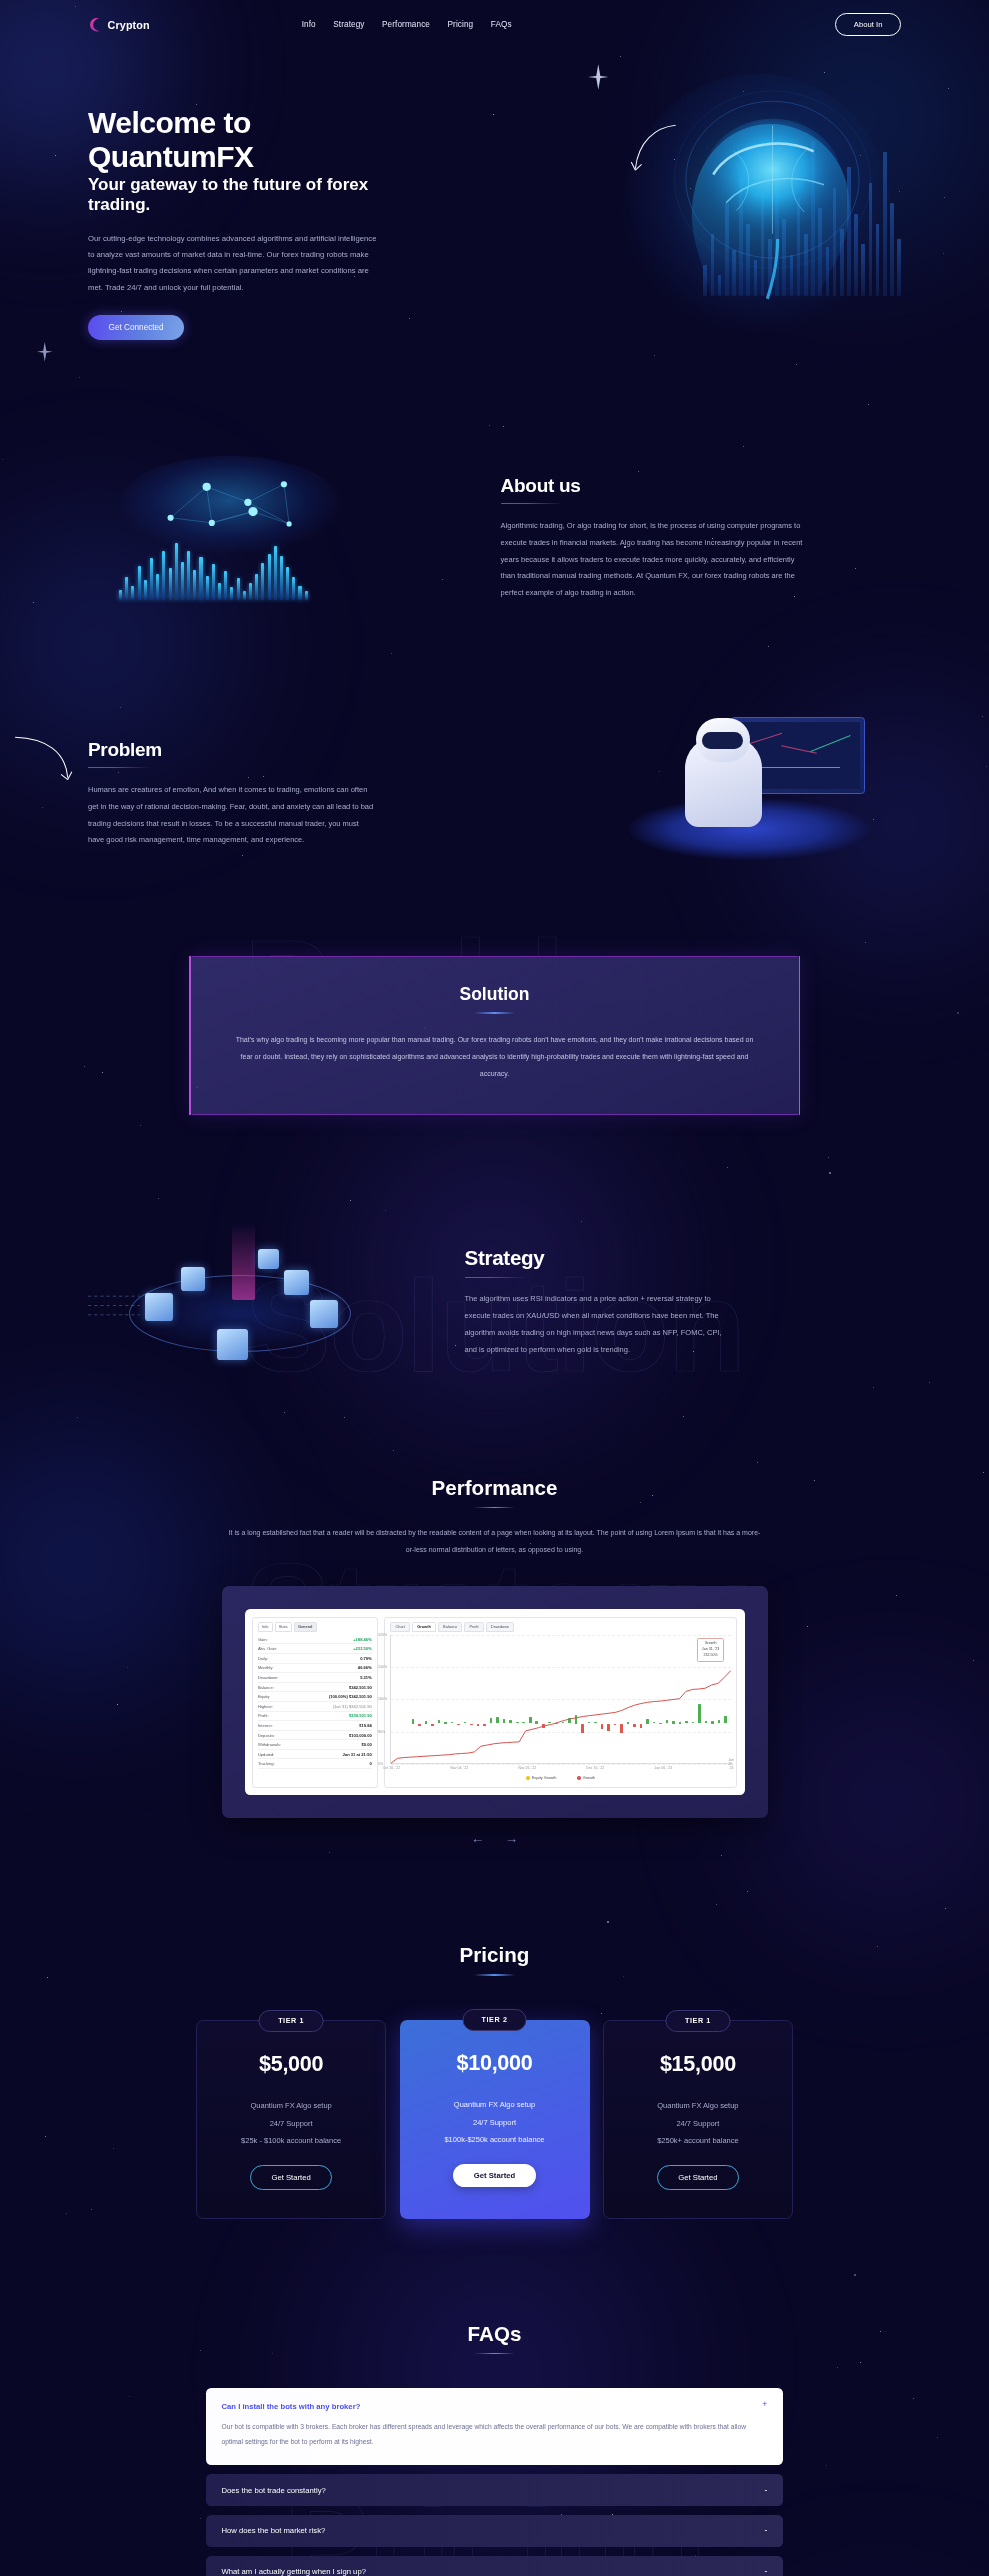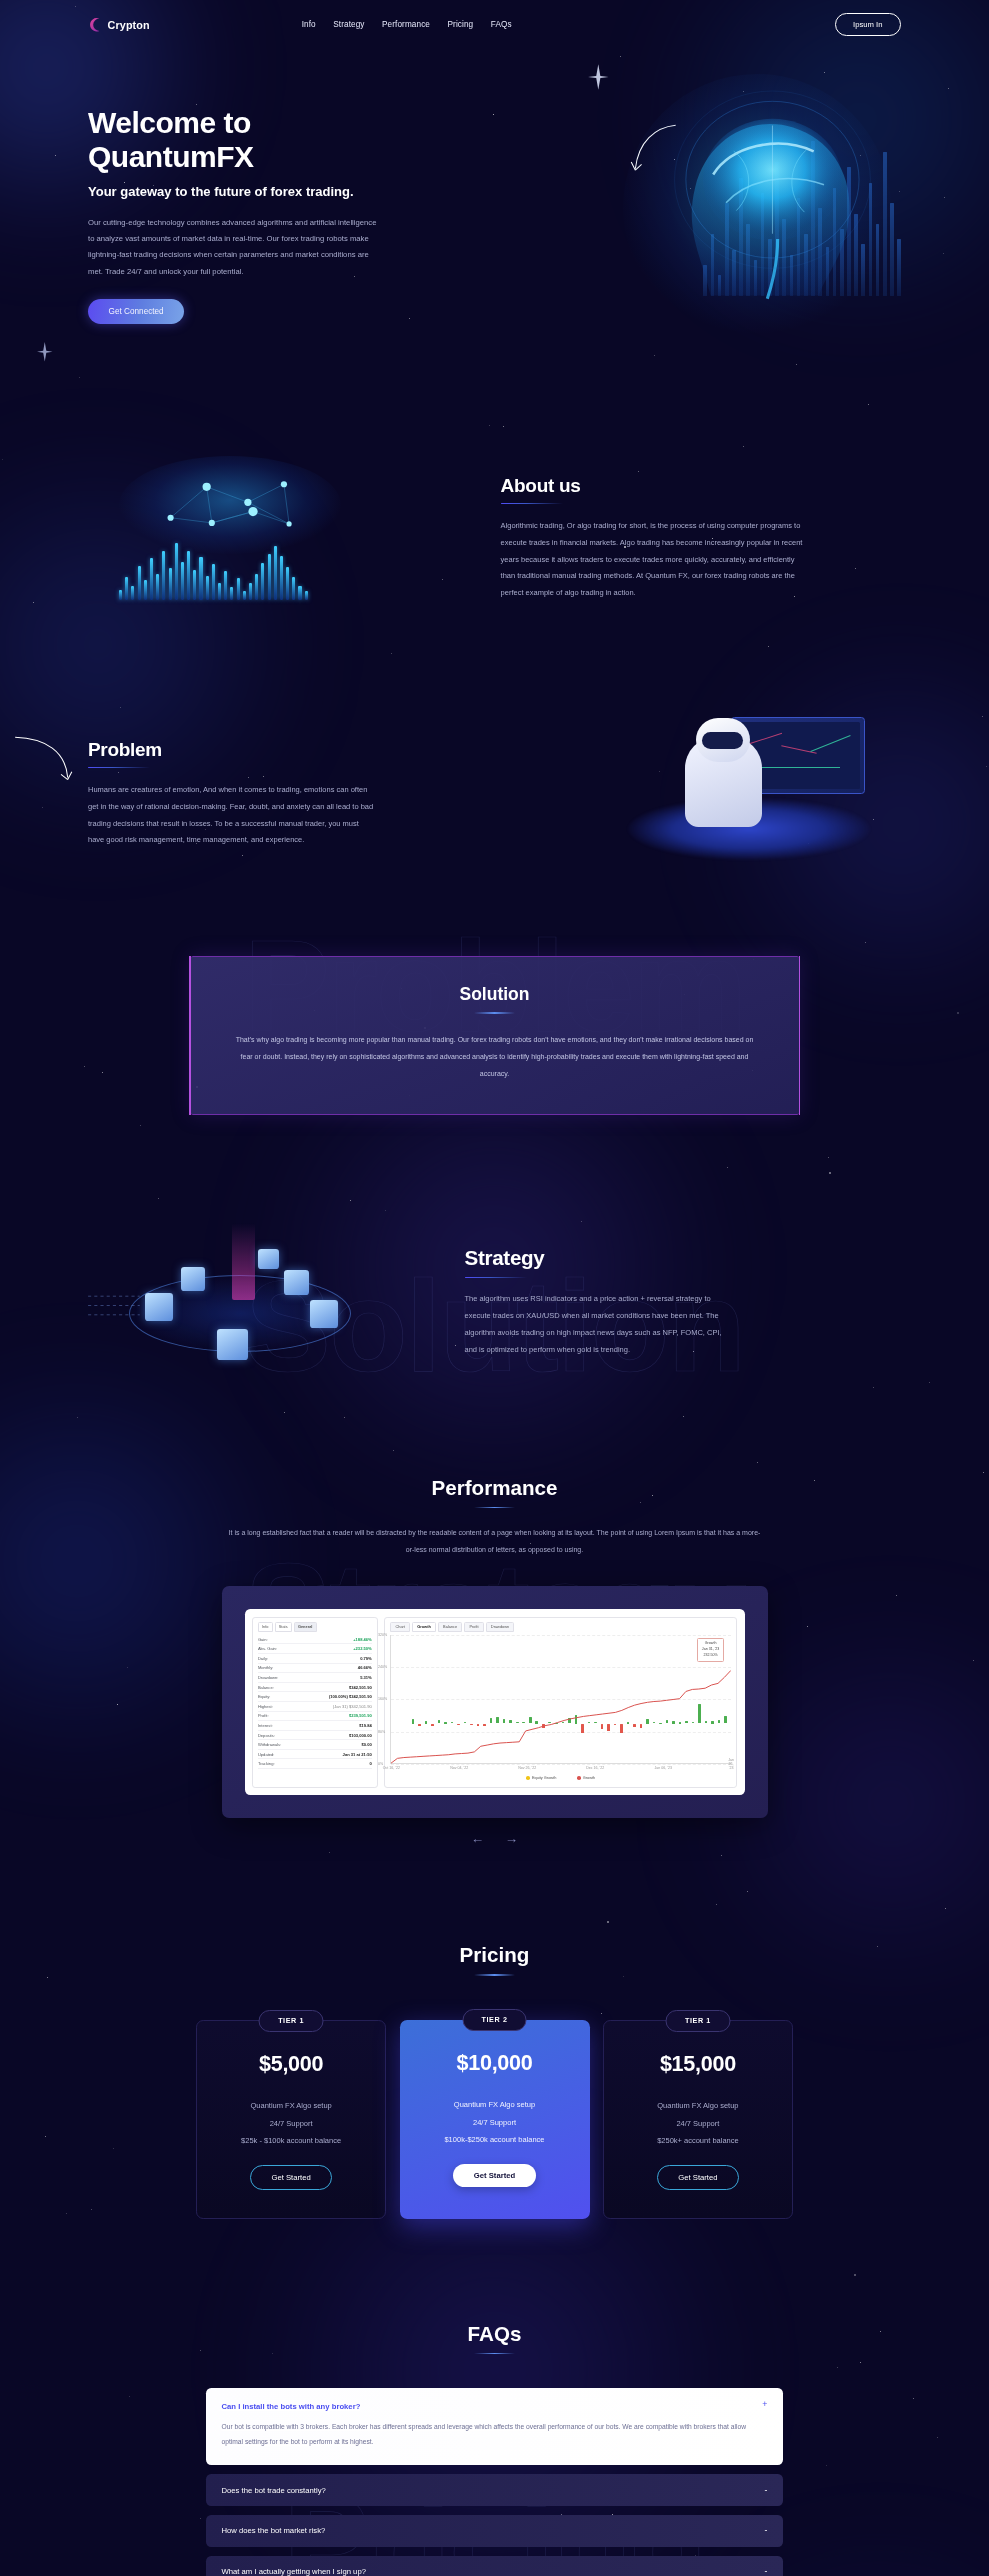--- a/index.html
+++ b/index.html
@@ -47,21 +47,21 @@
   .signin{
     margin-left:auto;border:0.7px solid #ffffff;border-radius:12.4px;
     padding:5.7px 17.5px;font-size:7.7px;color:#fff;background:transparent;cursor:pointer;
     font-family:inherit;
   }
 
   
   .hero{position:relative;z-index:10;display:flex;padding:46px 88px 0;}
   .hero-left{width:330px;padding-top:11.3px;}
   h1.hero-title{font-size:30px;line-height:1.12;font-weight:700;letter-spacing:-0.5px;}
-  .hero-sub{margin-top:11px;font-size:13px;font-weight:700;color:#fff;}
+  .hero-sub{margin-top:2px;font-size:17px;font-weight:700;color:#fff;}
   .hero-body{margin-top:15.5px;font-size:7.7px;line-height:2.1;color:#a9accd;max-width:289px;}
   .btn-primary{
     margin-top:19.6px;display:inline-block;border:none;border-radius:15.5px;
     padding:7.7px 20.6px;font-size:8.2px;color:#f2f3ff;cursor:pointer;font-family:inherit;
     background:linear-gradient(100deg,#5b4bf0 0%,#5f7ee0 55%,#7aa4e8 100%);
     box-shadow:0 0 11.3px rgba(90,90,240,.45);
   }
   .hero-right{position:relative;flex:1;min-height:289px;}
   .brain-wrap{position:absolute;right:10.3px;top:-20.6px;width:268px;height:268px;}
   .brain-halo{
@@ -382,21 +382,21 @@
       </span>
       <span class="brand-name">Crypton</span>
     </div>
     <nav>
       <a href="#">Info</a>
       <a href="#">Strategy</a>
       <a href="#">Performance</a>
       <a href="#">Pricing</a>
       <a href="#">FAQs</a>
     </nav>
-    <button class="signin">Ipsum In</button>
+    <button class="signin">About In</button>
   </header>
 
   <section class="hero">
     <div class="hero-left">
       <h1 class="hero-title">
         <span>Welcome to</span><br>
         <span>QuantumFX</span>
       </h1>
       <div class="hero-sub">Your gateway to the future of forex trading.</div>
       <p class="hero-body">Our cutting-edge technology combines advanced algorithms and artificial intelligence to analyze vast amounts of market data in real-time. Our forex trading robots make lightning-fast trading decisions when certain parameters and market conditions are met. Trade 24/7 and unlock your full potential.</p>

